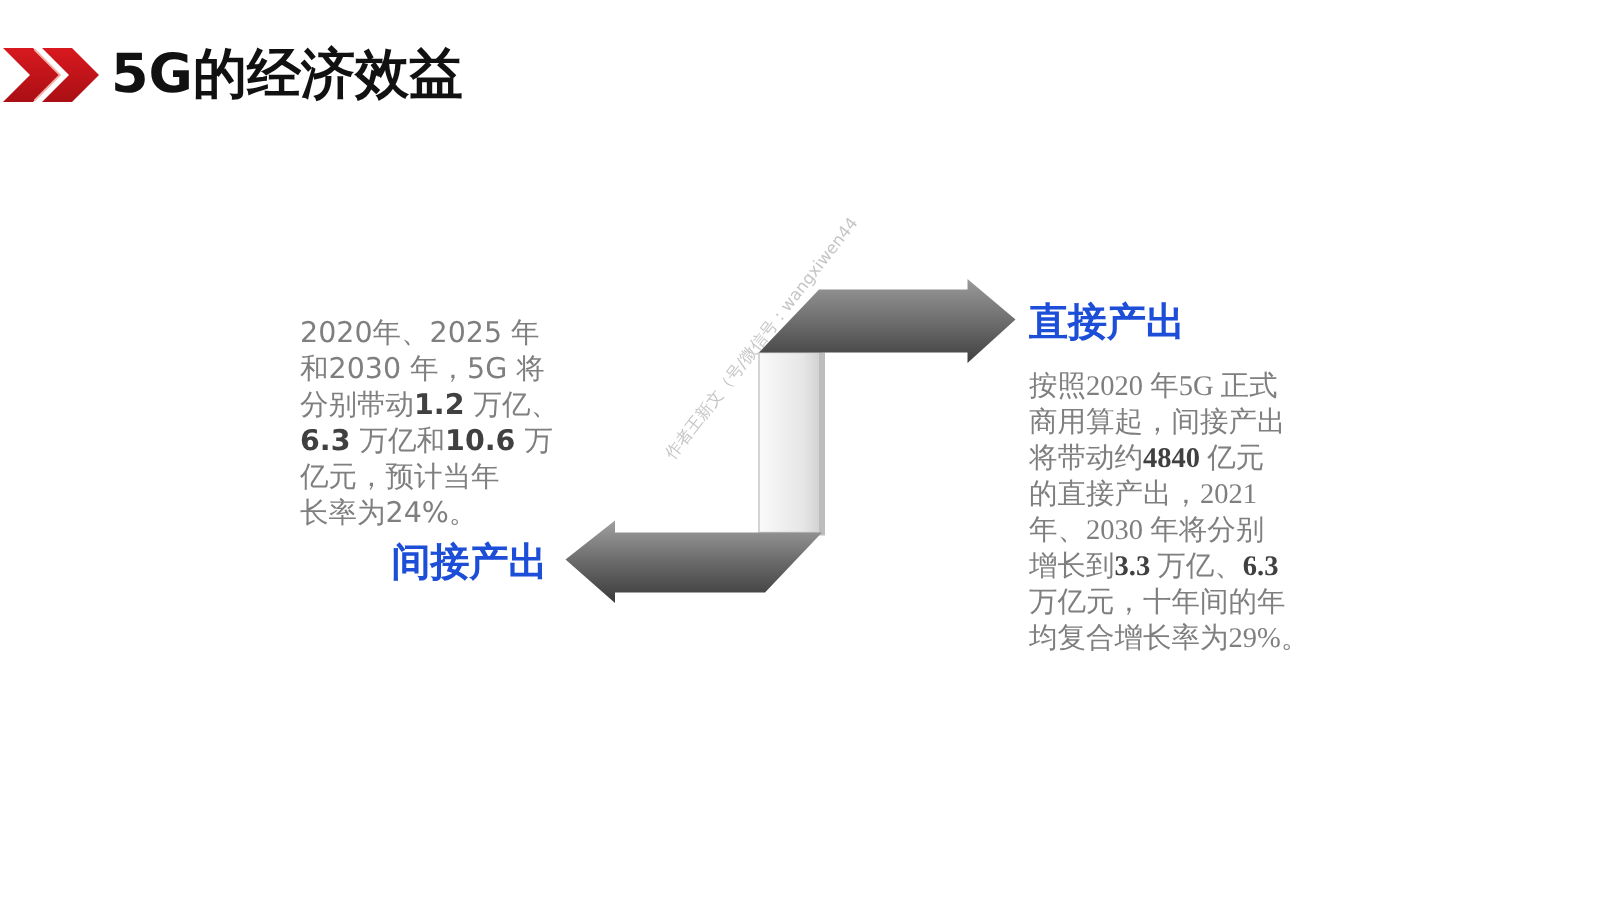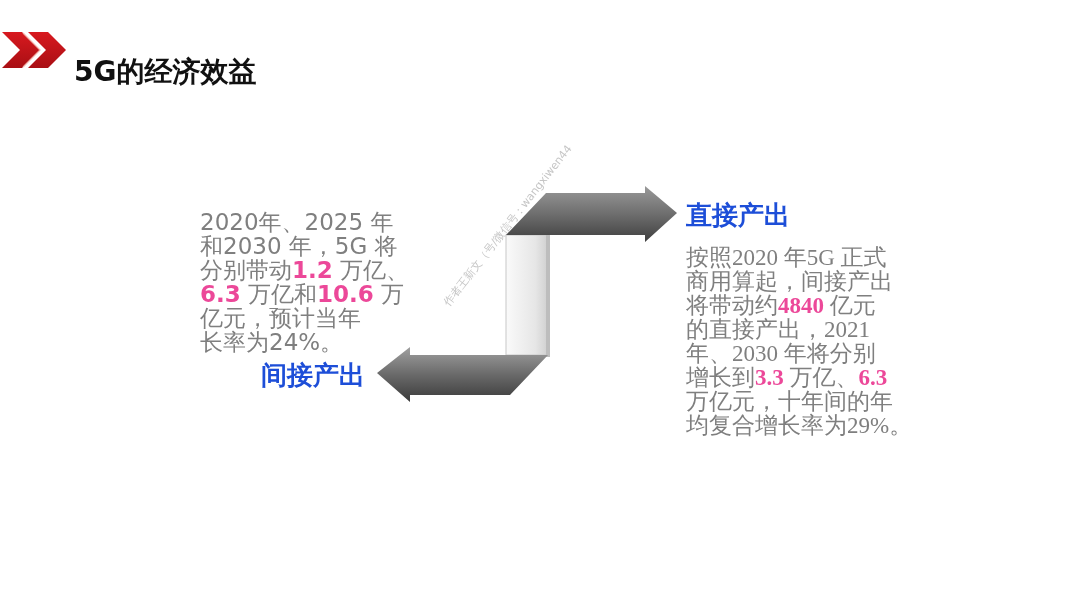--- a/index.html
+++ b/index.html
@@ -4,28 +4,28 @@
   <style>
     html, body { margin: 0; padding: 0; }
     body {
       width: 1080px; height: 613px; background: #ffffff; position: relative; overflow: hidden;
       font-family: "DejaVu Sans", "Liberation Sans", sans-serif;
     }
     .title-wrap { position: absolute; left: 2px; top: 28px; height: 44px; display: flex; align-items: center; }
     .chevrons { width: 66px; height: 44px; position: relative; }
     .page-title {
       position: absolute; left: 74px; top: 28px; height: 44px; line-height: 44px;
-      font-size: 28px; font-weight: bold; color: #111111; letter-spacing: 0px; margin-top: 22px;
+      font-size: 36px; font-weight: bold; color: #111111; letter-spacing: 0px;
     }
     .text-block {
-      position: absolute; font-size: 23px; line-height: 24px; color: #7f7f7f;
+      position: absolute; font-size: 19px; line-height: 24px; color: #7f7f7f;
       white-space: nowrap;
     }
     .text-block .line { display: block; }
-    .hl { color: #ec4899; font-weight: bold; }
+    .hl { color: #404040; font-weight: bold; }
     .left-block { left: 200px; top: 210px; }
     .right-block { left: 686px; top: 246px; font-family: Liberation Serif, serif; }
     .section-label {
       position: absolute; font-size: 26px; font-weight: bold; color: #1d4ed8; line-height: 32px; white-space: nowrap;
     }
     .label-indirect { left: 261px; top: 359px; }
     .label-direct { left: 686px; top: 199px; }
     .diagram { position: absolute; left: 370px; top: 180px; width: 320px; height: 230px; }
     .watermark {
       position: absolute; left: 440px; top: 300px; font-size: 11px; color: rgba(150,150,150,0.55);

